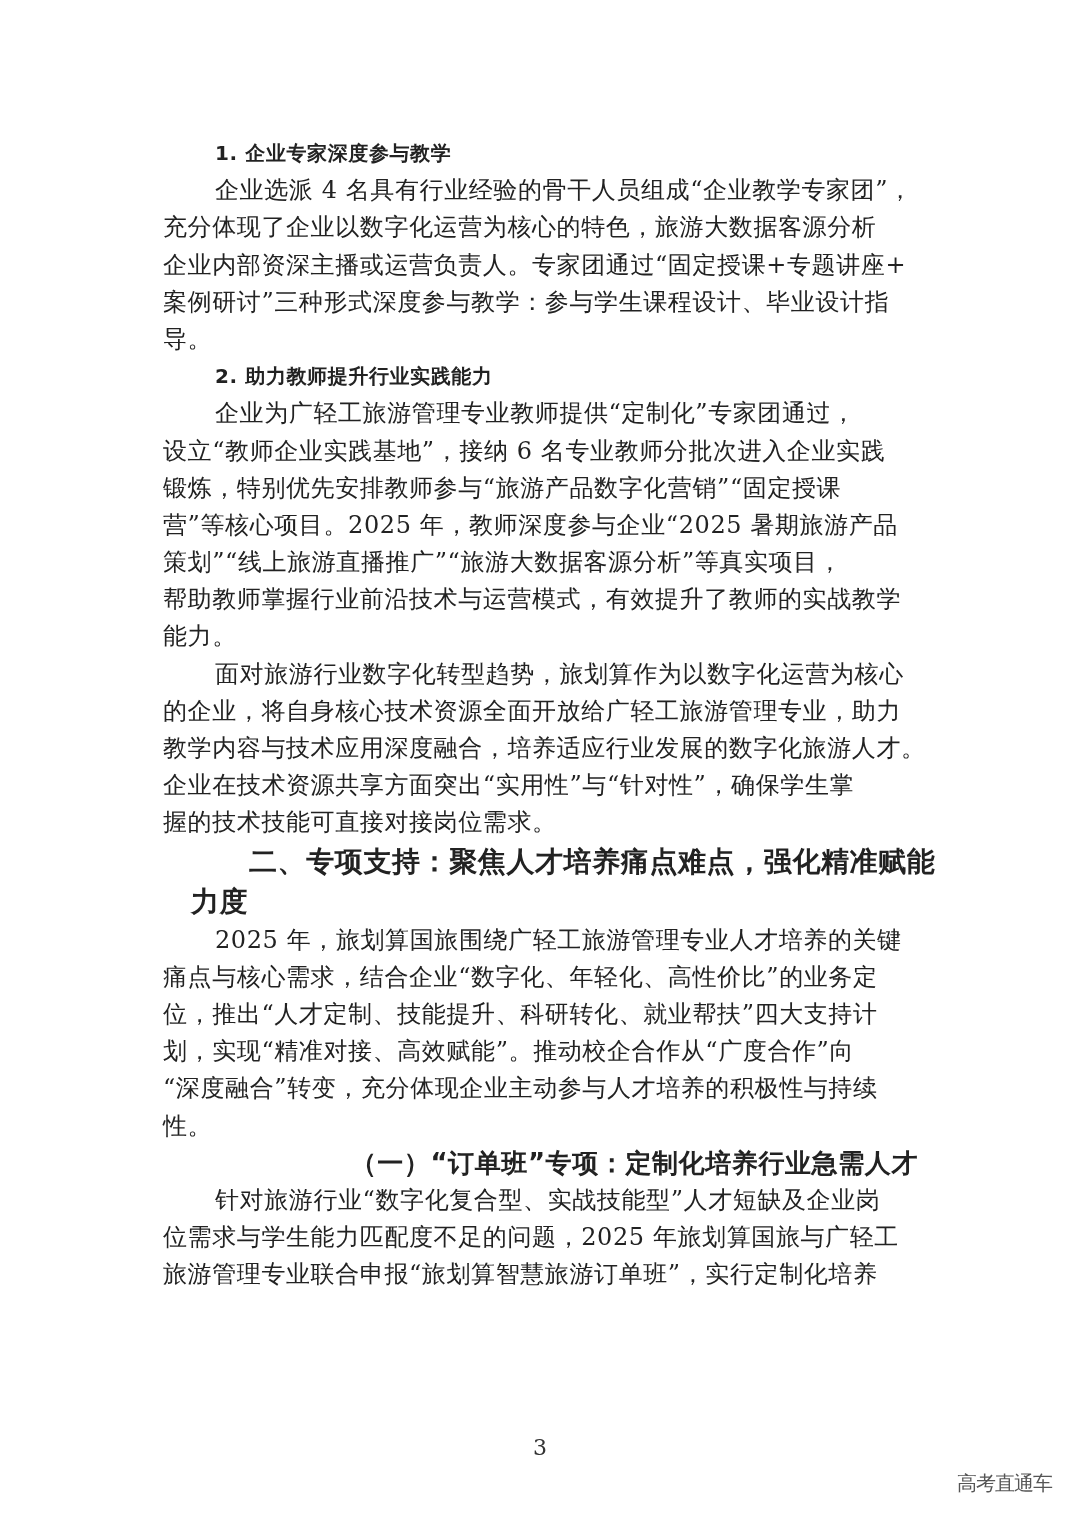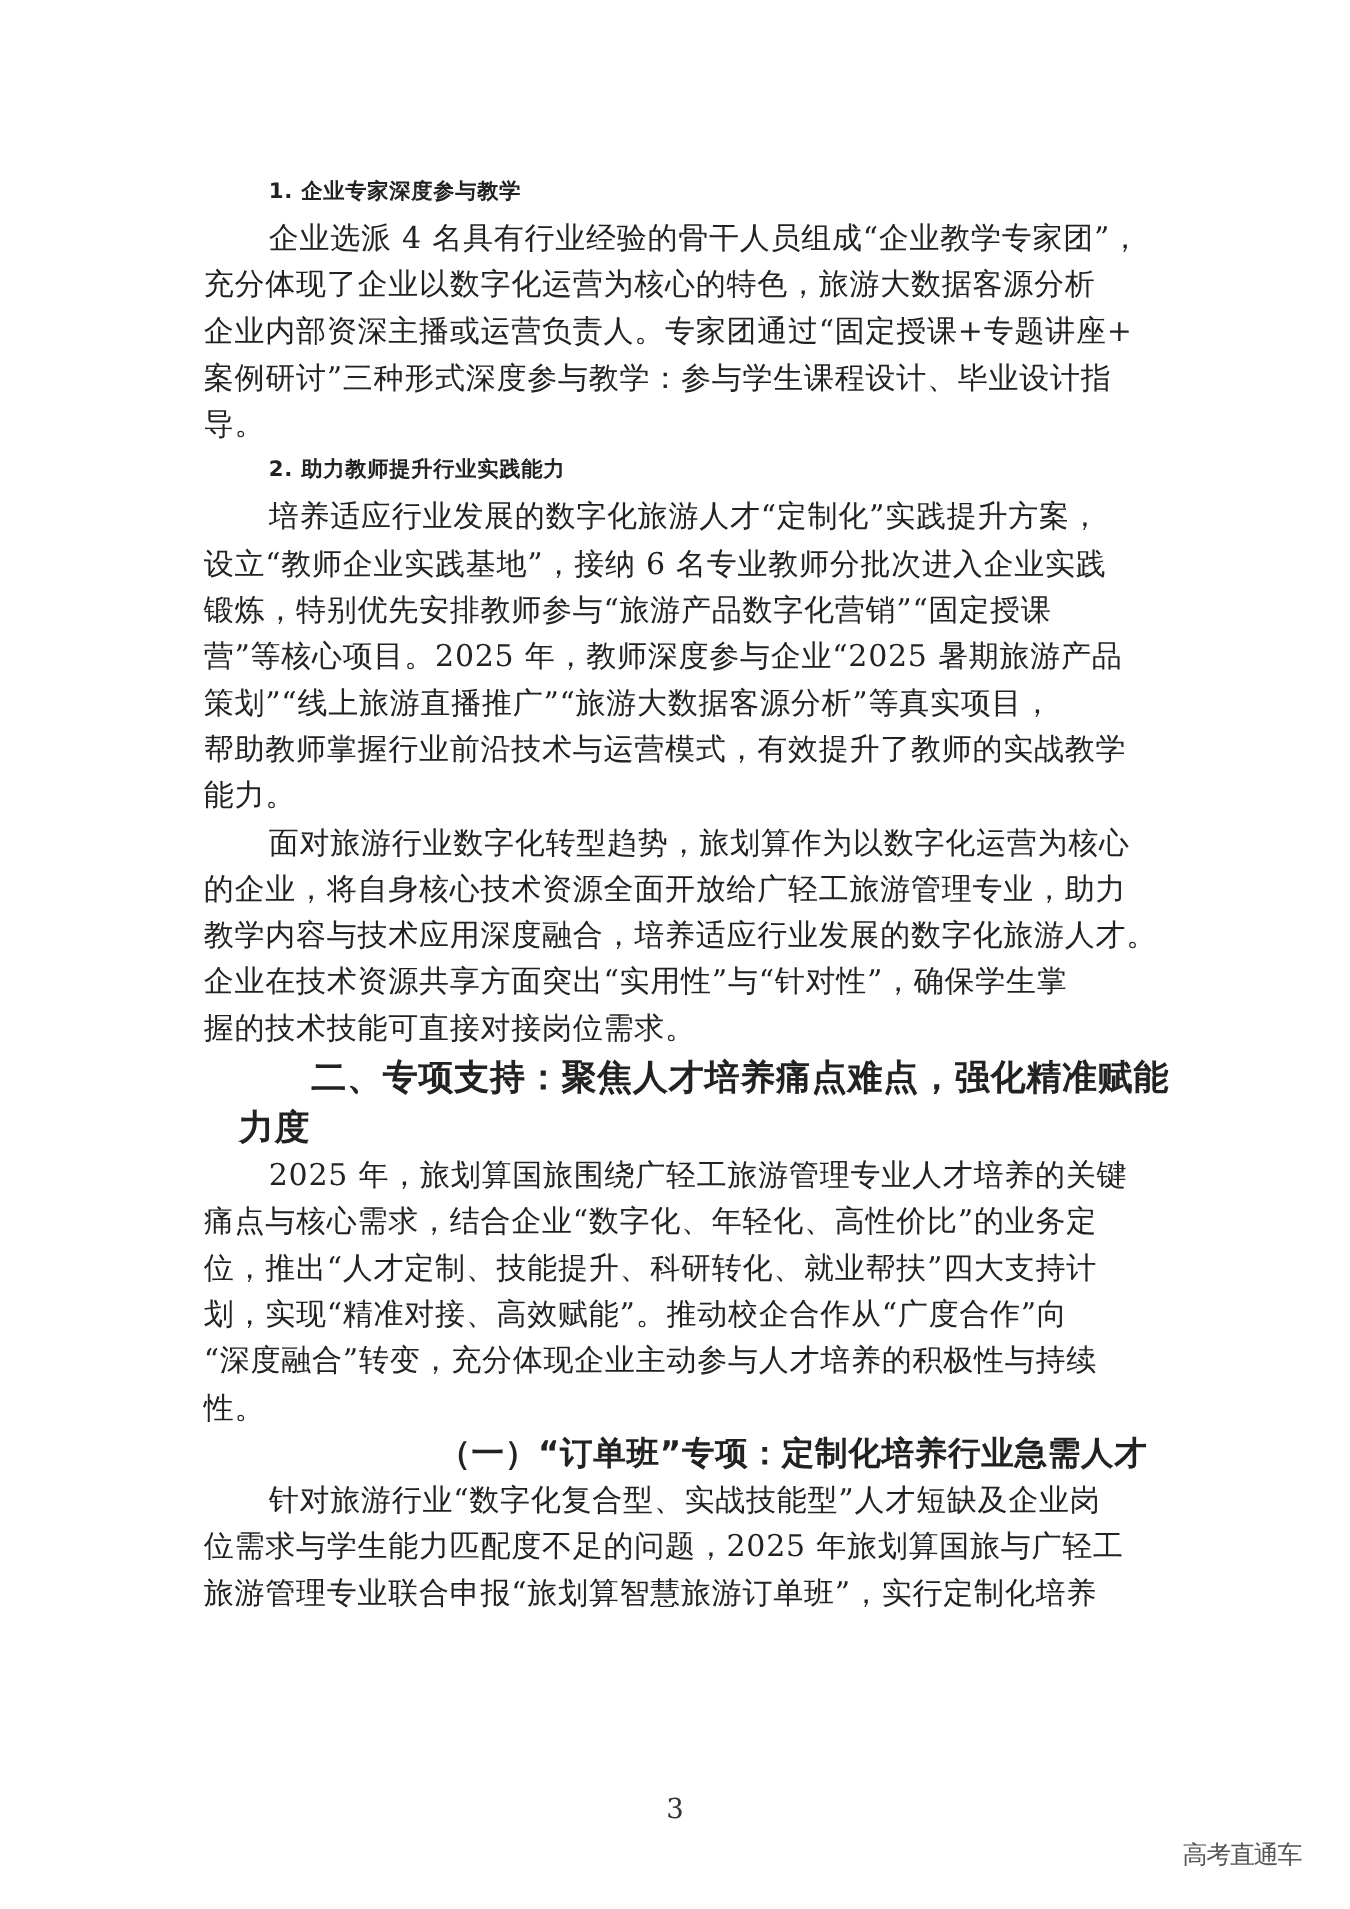--- a/index.html
+++ b/index.html
@@ -1,46 +1,46 @@
 <!DOCTYPE html>
 <html><head>
 <meta charset="utf-8">
 <style>
   html, body { margin: 0; padding: 0; background: #ffffff; }
   body { width: 1080px; height: 1527px; position: relative; overflow: hidden;
          font-family: "DejaVu Serif", "Liberation Serif", serif; color: #222; }
   .page { position: absolute; left: 163px; top: 135px; width: 755px; }
   .line { height: 37.2px; line-height: 37.2px; font-size: 24px; white-space: nowrap;
           letter-spacing: 0.6px; }
-  .h3 { font-family: "DejaVu Sans", "Liberation Sans", sans-serif; font-weight: bold; padding-left: 52px; font-size: 17px; }
+  .h3 { font-family: "DejaVu Sans", "Liberation Sans", sans-serif; font-weight: bold; padding-left: 52px; font-size: 20px; }
   .h2 { font-family: "DejaVu Sans", "Liberation Sans", sans-serif; font-weight: bold; font-size: 28px; height: 40px; line-height: 40px; margin-left: 28px; }
   .h2.first { padding-left: 58px; }
   .h4 { font-family: "DejaVu Sans", "Liberation Sans", sans-serif; font-weight: bold; font-size: 26px; padding-left: 62px; text-align: right; }
   .indent { padding-left: 52px; }
   .pageno { position: absolute; left: 0; width: 1080px; top: 1435px; text-align: center;
             font-size: 22px; color: #333; }
-  .watermark { position: absolute; right: 39px; top: 1470px; font-family: "DejaVu Sans", sans-serif;
+  .watermark { position: absolute; right: 28px; top: 1470px; font-family: "DejaVu Sans", sans-serif;
                font-size: 20px; color: #555; letter-spacing: -1px; }
 </style>
 </head>
 <body>
 
 <div class="page">
   <div class="line h3">1.  企业专家深度参与教学</div>
   <div>
     <div class="line indent">企业选派 4 名具有行业经验的骨干人员组成“企业教学专家团”，</div>
     <div class="line">充分体现了企业以数字化运营为核心的特色，旅游大数据客源分析</div>
     <div class="line">企业内部资深主播或运营负责人。专家团通过“固定授课+专题讲座+</div>
     <div class="line">案例研讨”三种形式深度参与教学：参与学生课程设计、毕业设计指</div>
     <div class="line">导。</div>
   </div>
 
   <div class="line h3">2.  助力教师提升行业实践能力</div>
   <div>
-    <div class="line indent">培养适应行业发展的数字化旅游人才“定制化”实践提升方案，</div>
+    <div class="line indent">企业为广轻工旅游管理专业教师提供“定制化”专家团通过，</div>
     <div class="line">设立“教师企业实践基地”，接纳 6 名专业教师分批次进入企业实践</div>
     <div class="line">锻炼，特别优先安排教师参与“旅游产品数字化营销”“固定授课</div>
     <div class="line">营”等核心项目。2025 年，教师深度参与企业“2025 暑期旅游产品</div>
     <div class="line">策划”“线上旅游直播推广”“旅游大数据客源分析”等真实项目，</div>
     <div class="line">帮助教师掌握行业前沿技术与运营模式，有效提升了教师的实战教学</div>
     <div class="line">能力。</div>
   </div>
 
   <div>
     <div class="line indent">面对旅游行业数字化转型趋势，旅划算作为以数字化运营为核心</div>

